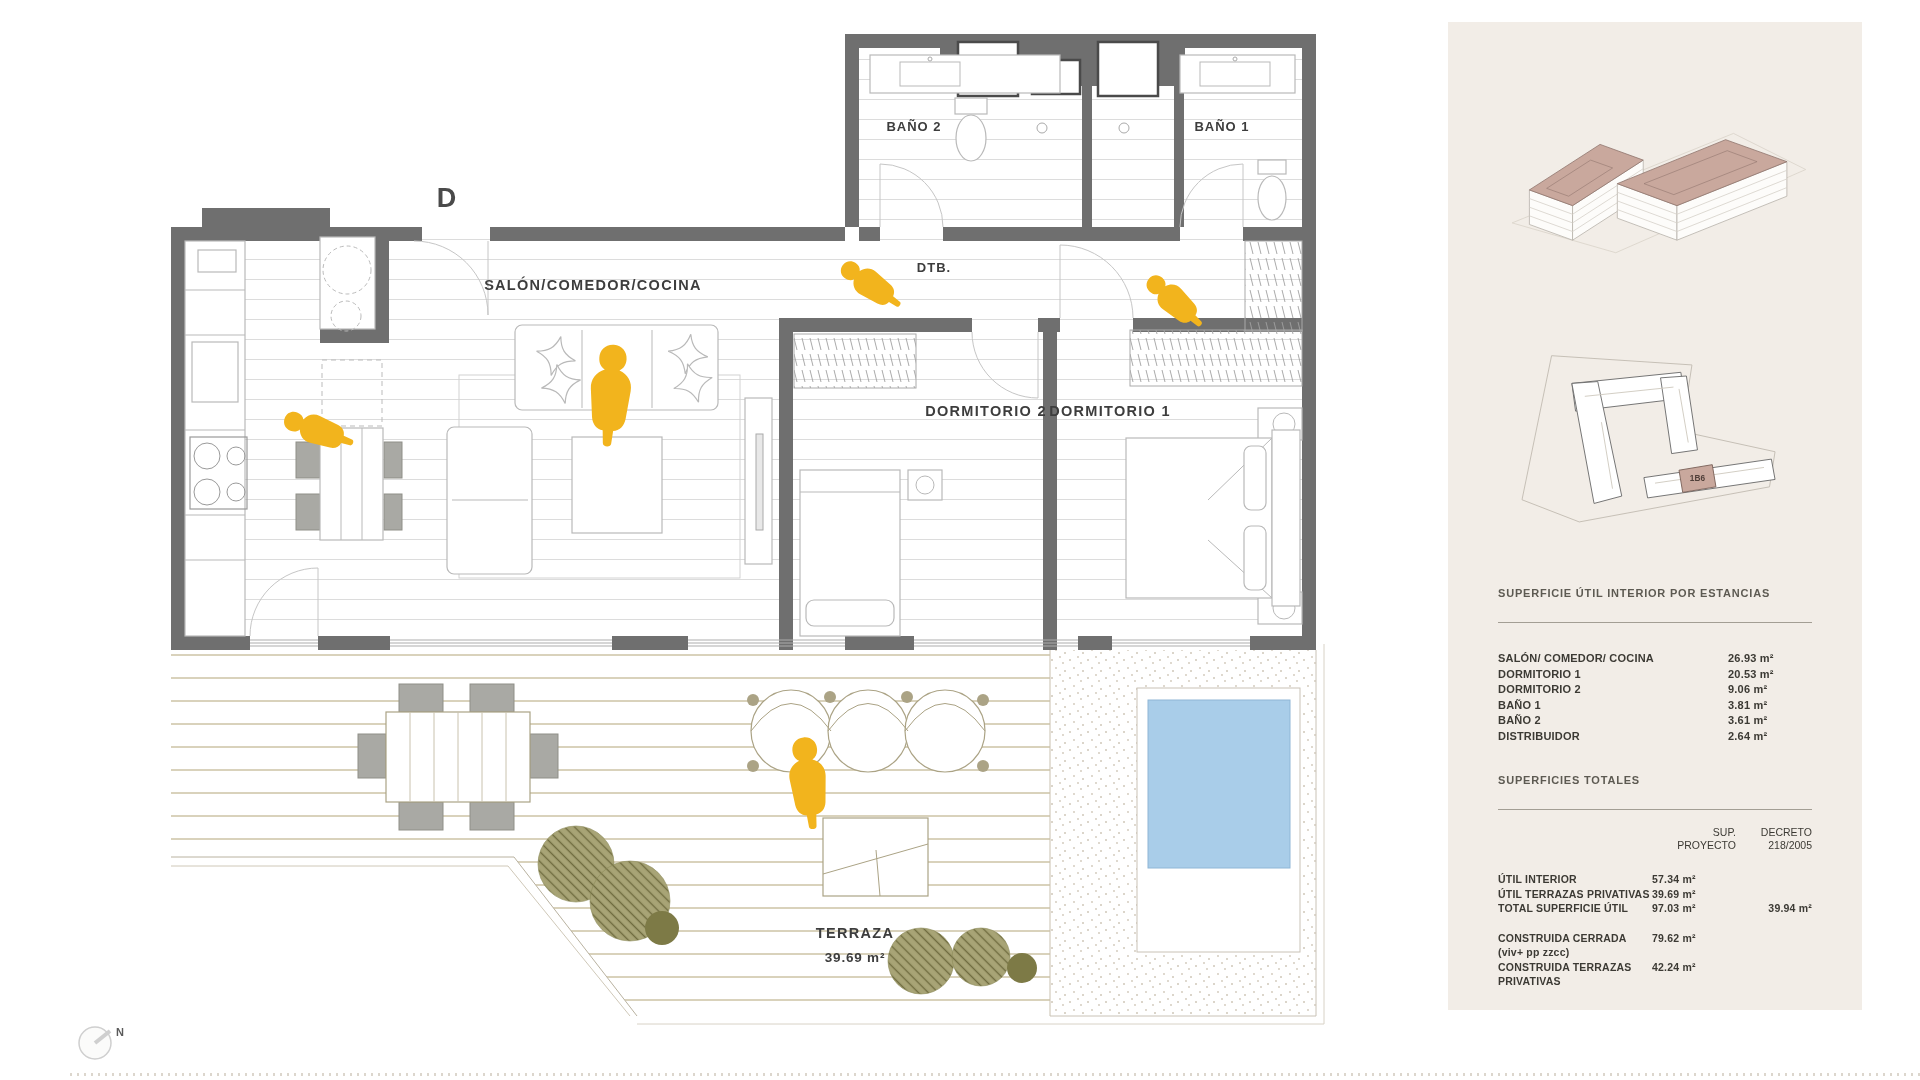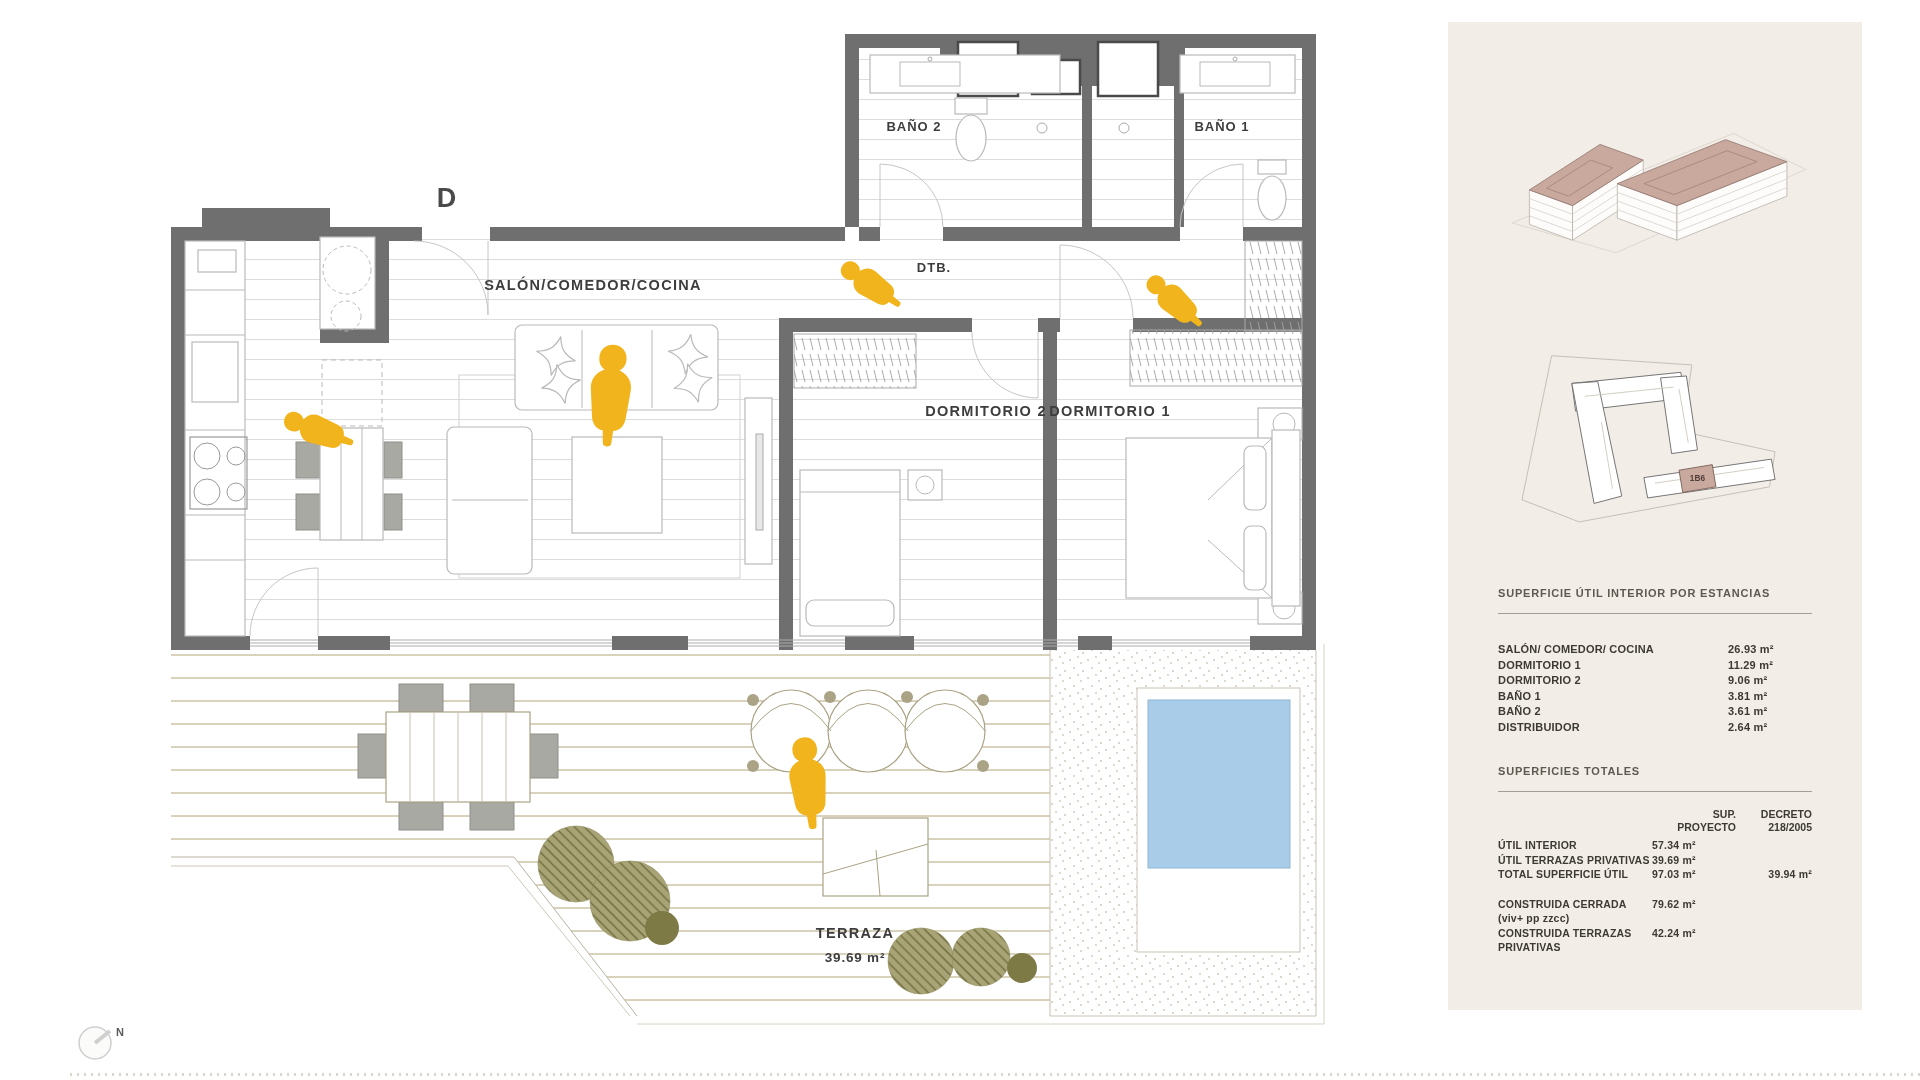--- a/index.html
+++ b/index.html
@@ -25,33 +25,33 @@
   .person{fill:var(--accent)}
   .plant-h{fill:url(#plantHatch);stroke:#8c8957;stroke-width:.6}
   .plant-s{fill:var(--plant)}
   .deck-furn{fill:#fff;stroke:#aba385;stroke-width:1.2}
   .chair{fill:#a9a9a4;stroke:#8f8f88;stroke-width:1}
 
   .sidebar{position:absolute;left:1448px;top:22px;width:414px;height:988px;
     background:var(--sidebar_bg);padding:58px 50px 0 50px;color:var(--text)}
   .render-wrap{width:100%;display:flex;justify-content:center}
   .tbl-title{font-size:11px;font-weight:700;letter-spacing:.8px;color:#5d5a52;
-    border-bottom:1px solid #a39e94;padding-bottom:14px}
+    border-bottom:1px solid #a39e94;padding-bottom:23px}
   .rooms-rows{margin-top:28px}
   .t-row{display:flex;align-items:baseline;font-size:11px;font-weight:700;
     letter-spacing:.2px;line-height:15.5px;color:#3c3a34}
   .t-label{flex:1}
   .t-val{width:84px;text-align:left}
   .t-val2{width:76px;text-align:right}
   .totals{margin-top:30px}
-  .col-headers{display:flex;margin-top:16px;font-size:10.5px;font-weight:700;
+  .col-headers{display:flex;margin-top:16px;font-size:10.5px;font-weight:400;
     color:#3c3a34;line-height:13px}
   .col-headers .t-label{flex:1}
   .colcell{text-align:right}
-  .totals-rows{margin-top:4px}
+  .totals-rows{margin-top:20px}
   .totals-rows .t-row{font-size:10.5px;line-height:14.5px}
   .t-row.gap{margin-top:15px}
   .bottom-dots{position:absolute;left:70px;top:1073px;width:1850px;height:3px;
     background:repeating-linear-gradient(90deg,#cdc5b8 0 2px,transparent 2px 7px);opacity:.7}
 </style>
 </head>
 <body>
 
 <div class="canvas">
 
@@ -385,21 +385,21 @@
 
     <div style="margin-top:42px">
       <div class="tbl-title">SUPERFICIE ÚTIL INTERIOR POR ESTANCIAS</div>
       <div class="rooms-rows">
         <div class="t-row">
             <span class="t-label">SALÓN/ COMEDOR/ COCINA</span>
             <span class="t-val">26.93 m²</span>
           </div>
         <div class="t-row">
             <span class="t-label">DORMITORIO 1</span>
-            <span class="t-val">11.29 m²</span>
+            <span class="t-val">20.53 m²</span>
           </div>
         <div class="t-row">
             <span class="t-label">DORMITORIO 2</span>
             <span class="t-val">9.06 m²</span>
           </div>
         <div class="t-row">
             <span class="t-label">BAÑO 1</span>
             <span class="t-val">3.81 m²</span>
           </div>
         <div class="t-row">

